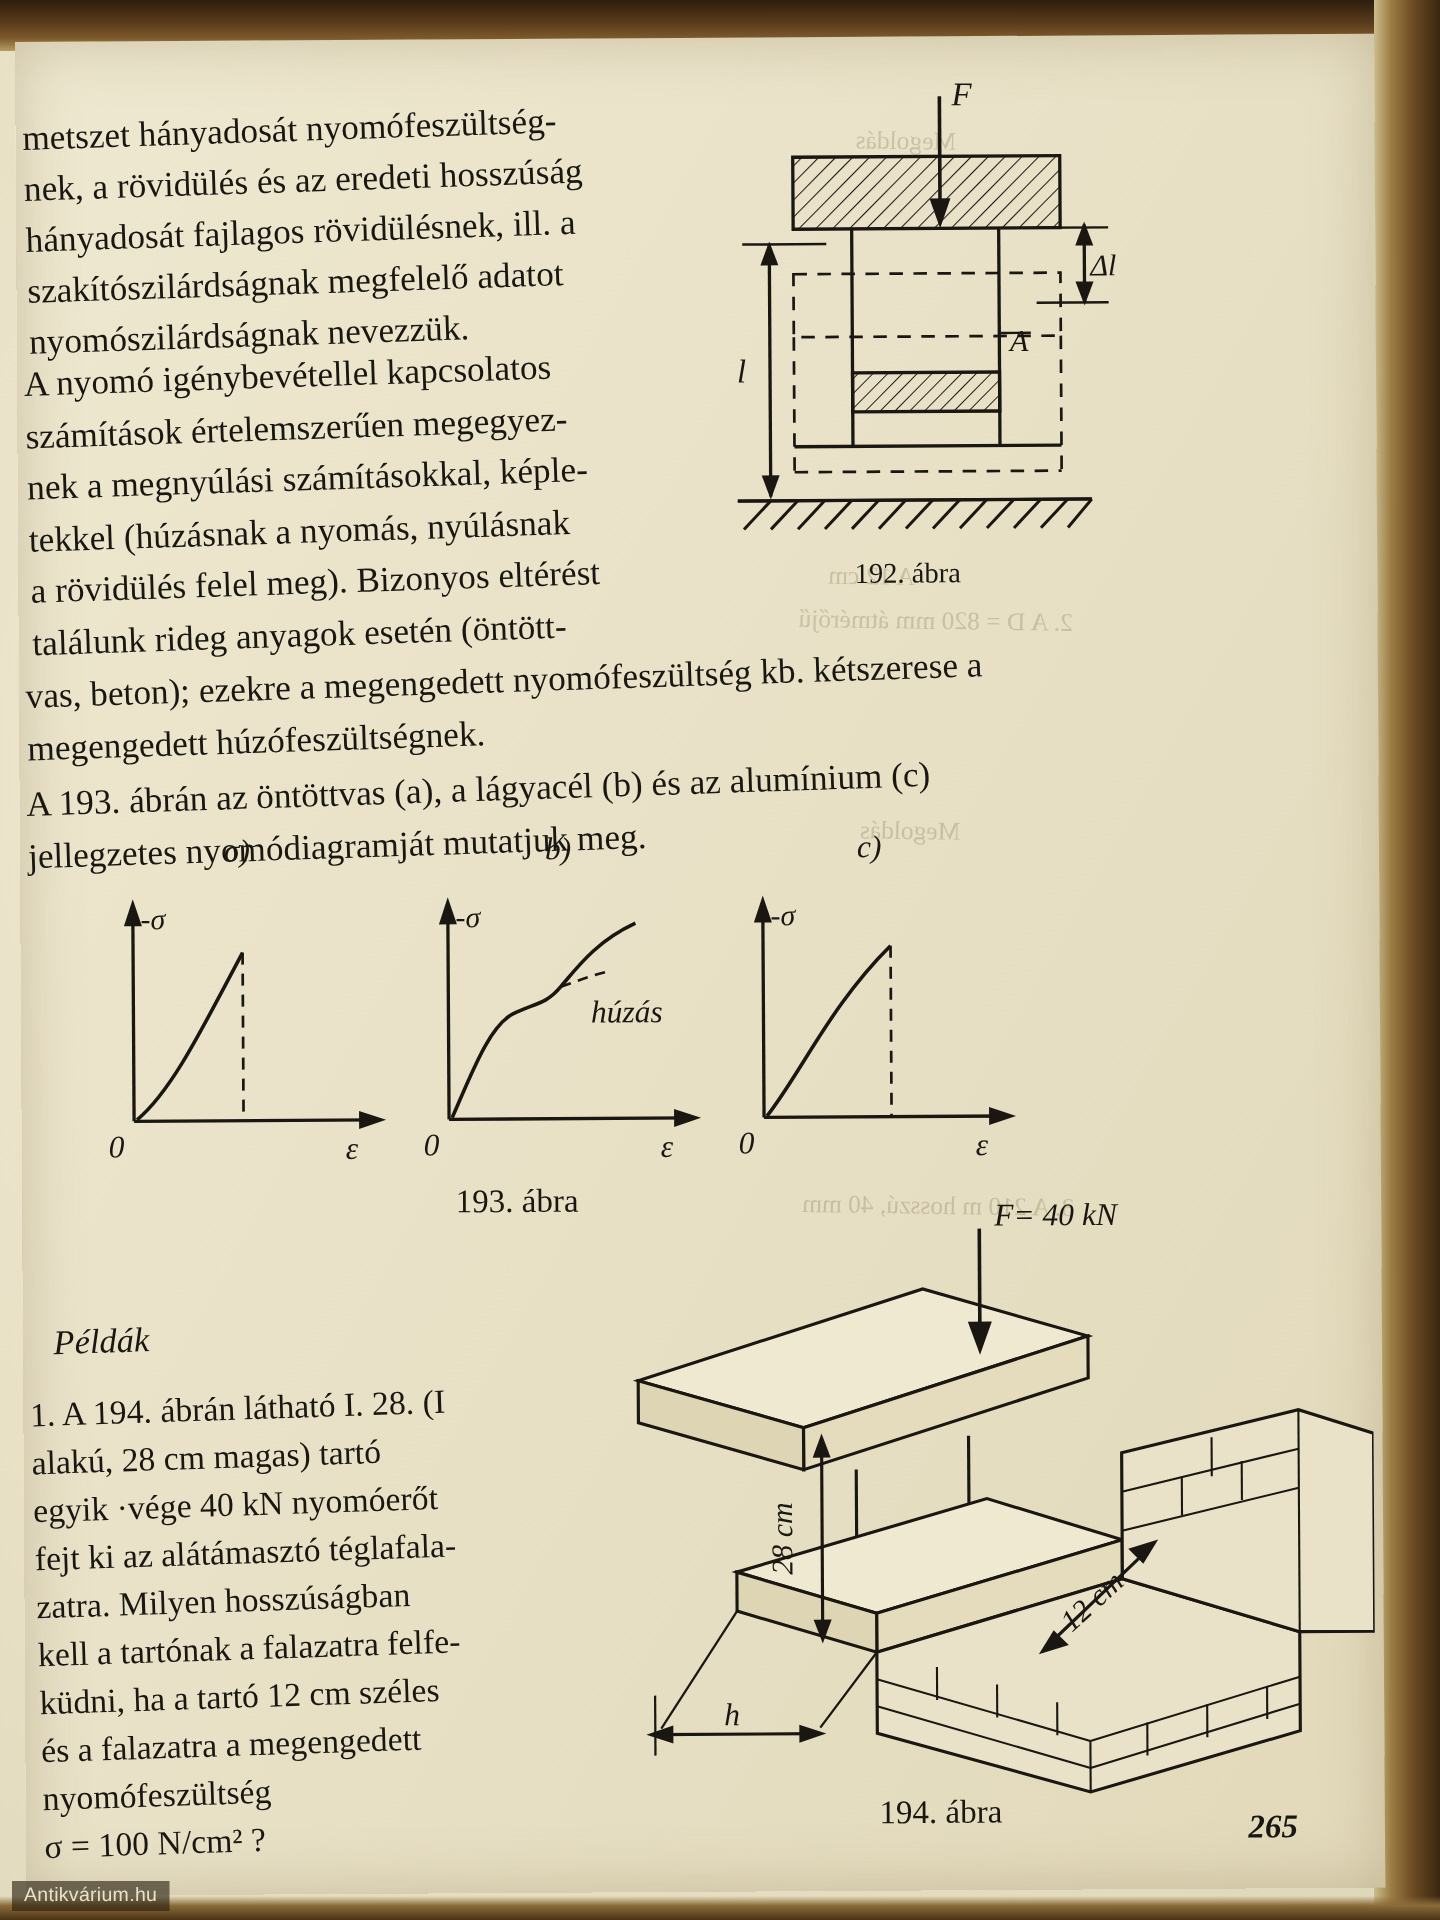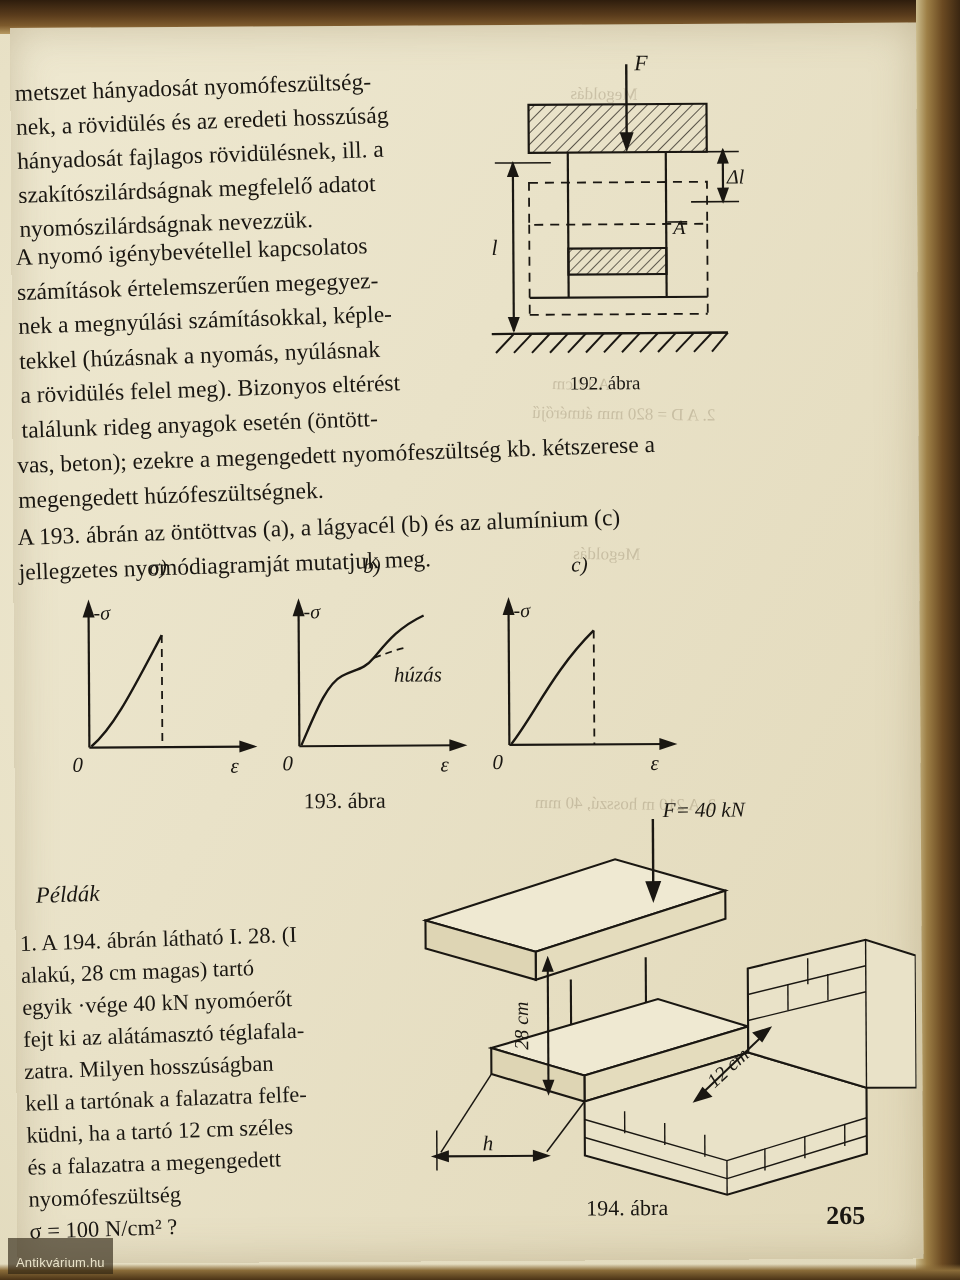--- a/index.html
+++ b/index.html
@@ -55,27 +55,27 @@
     font-size:17px;
     transform:scaleX(-1) rotate(-1.2deg);
     white-space:nowrap;
     pointer-events:none;
   }
   .watermark{
     position:absolute;left:8px;bottom:6px;
     background:rgba(40,30,15,.62);
     color:#e9e2c8;
     font-size:13px;
-    padding:17px 8px 4px 8px;
+    padding:1px 8px 4px 8px;
     font-family:"Liberation Sans", sans-serif;
     letter-spacing:.2px;
   }
   .pageno{
     position:absolute;right:58px;bottom:28px;
-    font-size:26px;font-weight:bold;
+    font-size:22px;font-weight:bold;font-style:italic;
   }
   svg{display:block;}
   .lbl{font-family:"Liberation Serif",serif;font-style:italic;}
 </style>
 </head>
 <body>
 
 <div id="page">
   <div class="edge-top"></div>
   <div class="edge-right"></div>

